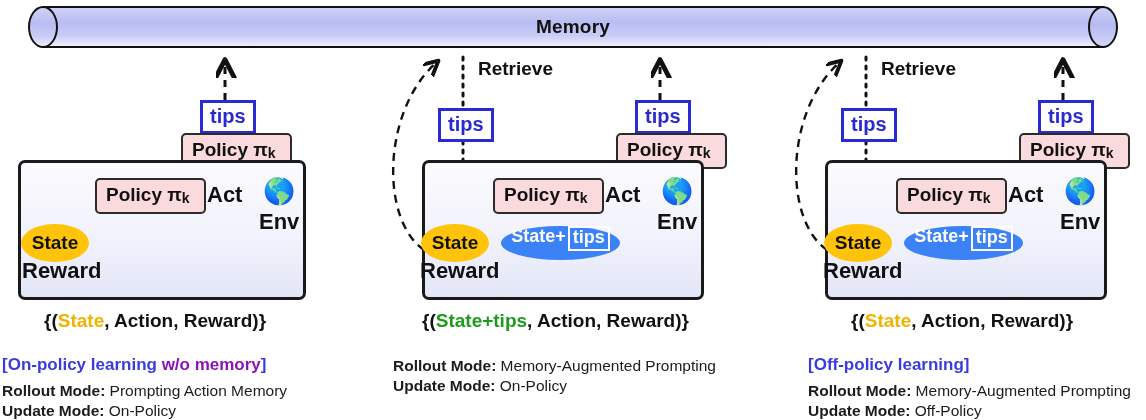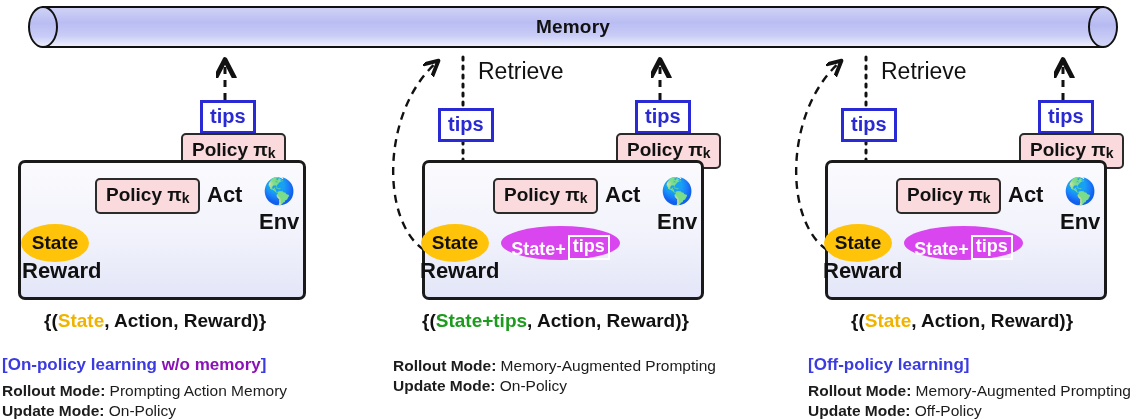--- a/index.html
+++ b/index.html
@@ -74,21 +74,21 @@
   }
   .policy-box {
     position: absolute;
     border: 2px solid #2b2b2b;
     border-radius: 5px;
     background: #fadadd;
     color: #111;
     font-weight: bold;
     font-size: 19px;
     line-height: 1;
-    padding: 5px 8px 7px 9px;
+    padding: 5px 14px 7px 9px;
     box-sizing: border-box;
     white-space: nowrap;
   }
   .policy-box .sub { font-size: 14px; vertical-align: -2px; }
 
   .panel-box {
     position: absolute;
     border: 3px solid #1a1a1a;
     border-radius: 7px;
     background: linear-gradient(180deg,#fbfbfe 0%,#f1f2fb 55%,#e3e6f8 100%);
@@ -103,49 +103,50 @@
     font-weight: bold;
     font-size: 19px;
     text-align: center;
     white-space: nowrap;
     display: flex;
     align-items: center;
     justify-content: center;
   }
   .stips-ellipse {
     position: absolute;
-    background: #d946ef;
+    background: #3b82f6;
     border-radius: 50%;
     color: #fff;
     font-weight: bold;
     font-size: 18px;
     white-space: nowrap;
     display: flex;
-    align-items: flex-end;
+    align-items: flex-start;
     justify-content: center;
   }
   .stips-ellipse .inner-tips {
     border: 2px solid #fff;
     padding: 0px 3px 2px 3px;
     margin-left: 2px;
     line-height: 1.05;
   }
 
   .plain-label {
     position: absolute;
     font-weight: bold;
     font-size: 22px;
     color: #111;
     white-space: nowrap;
   }
   .retrieve-label {
     position: absolute;
-    font-size: 23px;
-    color: #111;
-    white-space: nowrap;
+    font-size: 19px;
+    color: #111;
+    white-space: nowrap;
+    font-weight: bold;
   }
   .globe {
     position: absolute;
     font-size: 26px;
     line-height: 1;
   }
   .tuple-label {
     position: absolute;
     font-size: 19px;
     font-weight: bold;

